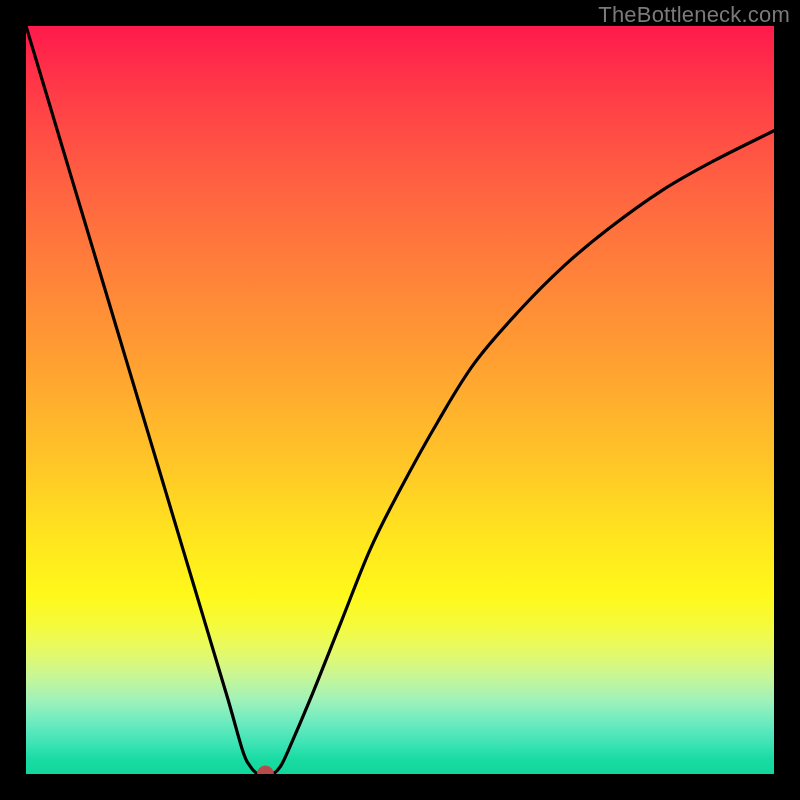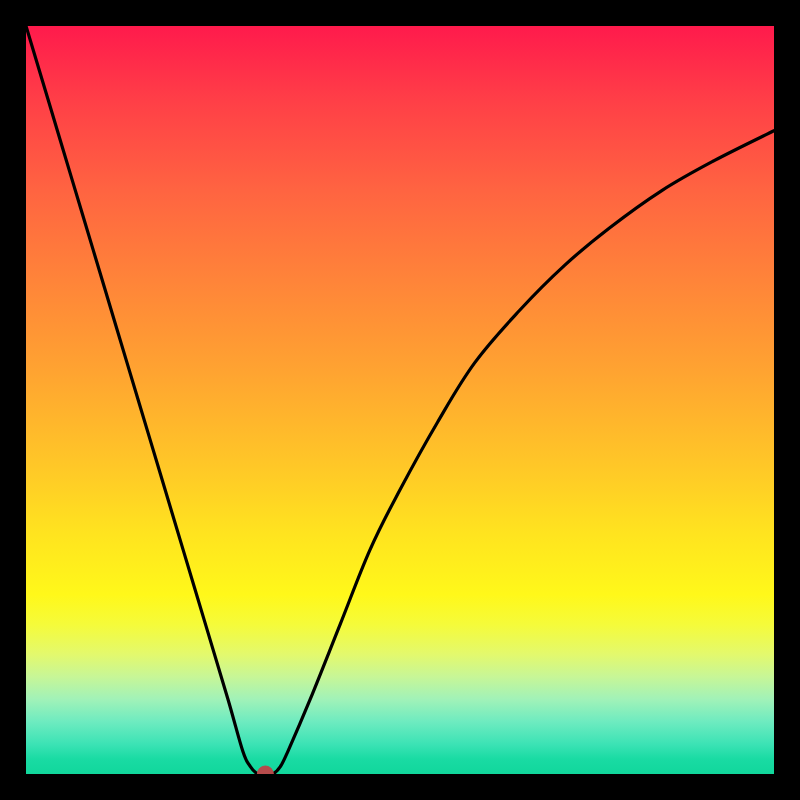--- a/index.html
+++ b/index.html
@@ -70,20 +70,21 @@
   }
   .minpoint {
     fill: #b64b4b;
     stroke: #b64b4b;
   }
 </style>
 </head>
 <body>
 
 <div class="frame">
+  <div class="watermark">TheBottleneck.com</div>
 
   <div class="plot-wrap">
     <div class="gradient"></div>
     <svg class="curve" viewBox="0 0 748 748" preserveAspectRatio="none">
       <path id="curve-path" d="M 0,0 C 4.039199999999999,13.463999999999992 14.3616,47.87199999999995 22.439999999999998,74.79999999999995 C 30.518399999999996,101.72799999999995 36.80159999999999,122.67200000000003 44.879999999999995,149.60000000000002 C 52.9584,176.52800000000002 59.24159999999999,197.47199999999998 67.32,224.39999999999998 C 75.3984,251.32799999999997 81.68159999999999,272.272 89.75999999999999,299.2 C 97.8384,326.128 104.1216,347.072 112.2,374 C 120.2784,400.928 126.56159999999998,421.872 134.64,448.8 C 142.71839999999997,475.728 149.0016,496.672 157.07999999999998,523.6 C 165.15839999999997,550.528 171.44159999999997,571.472 179.51999999999998,598.4 C 187.5984,625.328 195.228,650.3112000000001 201.96,673.2 C 208.692,696.0888 212.8808,713.4423999999999 216.92,725.56 C 220.95919999999998,737.6776 221.7072,736.4807999999999 224.4,740.52 C 227.0928,744.5592 229.1872,746.6536 231.88,748 C 234.5728,749.3464 236.6672,748 239.36,748 C 242.05280000000002,748 244.1472,749.3464 246.84,748 C 249.5328,746.6536 251.62720000000002,744.5592 254.32000000000002,740.52 C 257.0128,736.4807999999999 256.4144,737.6776 261.8,725.56 C 267.1856,713.4423999999999 274.8152,696.0888 284.24,673.2 C 293.6648,650.3112000000001 303.38879999999995,625.328 314.15999999999997,598.4 C 324.9312,571.472 333.3088,547.8352 344.08000000000004,523.6 C 354.85120000000006,499.3648 361.8824,486.6488 374,463.76 C 386.1176,440.8712 397.93600000000004,419.3288 411.40000000000003,396.44 C 424.86400000000003,373.5512 433.9896,356.79599999999994 448.8,336.59999999999997 C 463.6104,316.404 477.52320000000003,301.7432 493.68,284.24 C 509.8368,266.7368 522.4032,254.17039999999994 538.56,239.35999999999996 C 554.7167999999999,224.54959999999997 565.9368000000001,215.42400000000004 583.44,201.96000000000004 C 600.9432,188.49600000000004 616.9504,176.67759999999996 635.8,164.55999999999995 C 654.6496,152.44239999999994 667.964,145.41119999999998 688.1600000000001,134.64 C 708.3560000000001,123.86880000000001 737.2288,110.10560000000002 748,104.72000000000003"></path>
       <circle id="min-dot" class="minpoint" r="8" cx="239.36" cy="748"></circle>
     </svg>
   </div>
 </div>
 

